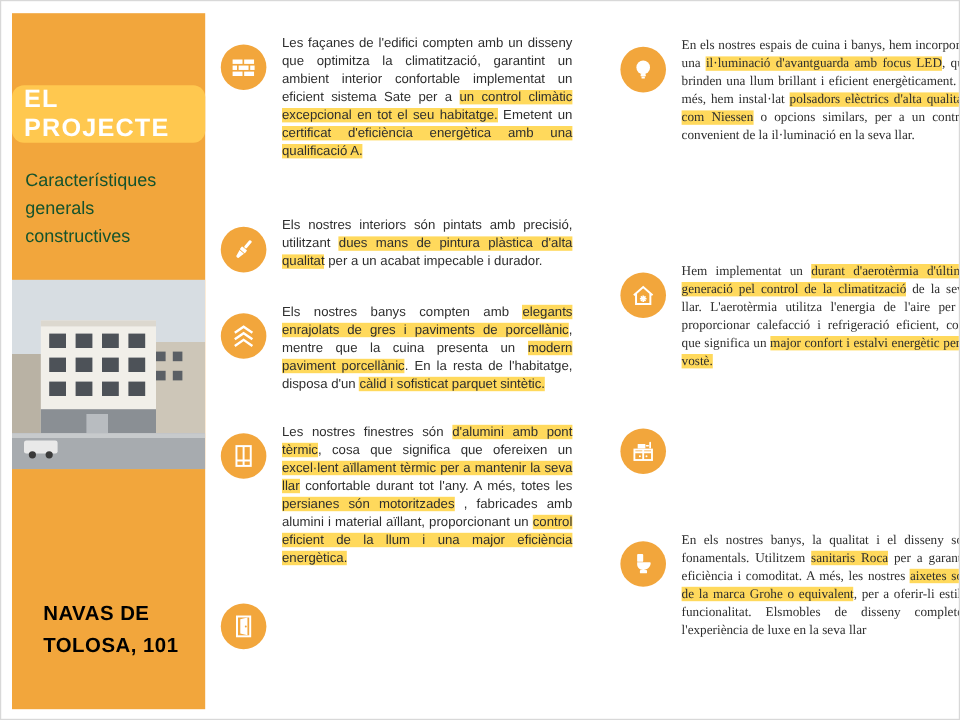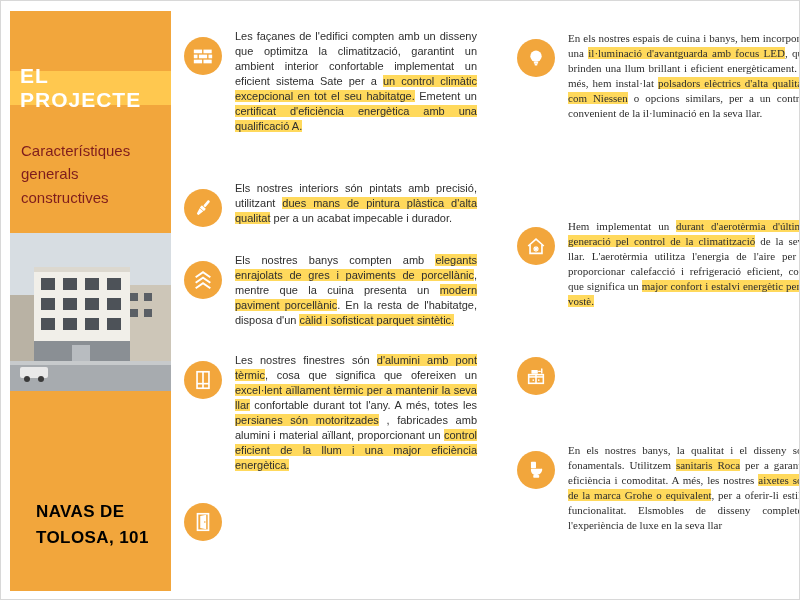--- a/index.html
+++ b/index.html
@@ -8,28 +8,28 @@
     border:1px solid #d8d8d8; box-sizing:border-box; overflow:hidden;
     font-family:"Liberation Sans", sans-serif;
   }
 
   
   .band {
     position:absolute; left:9px; top:10px; width:161px; height:580px;
     background:#F2A63C;
   }
   .title-block {
-    position:absolute; left:0; top:60px; width:100%; height:34px;
+    position:absolute; left:0; top:60px; width:100%; height:48px;
     background:#FFC84F; display:flex; align-items:center;
     padding-left:10px; box-sizing:border-box;
-    color:#ffffff; font-size:21px; font-weight:bold; letter-spacing:1px;
+    color:#ffffff; font-size:21px; font-weight:bold; letter-spacing:1px;border-radius:10px;
   }
   .subtitle {
     position:absolute; left:11px; top:128px;
-    font-size:15px; color:#7f1d1d; line-height:1.55;
+    font-size:15px; color:#14532d; line-height:1.55;
   }
   .photo-wrap {
     position:absolute; left:0; top:222px; width:161px; height:158px;
   }
   .photo-wrap svg { display:block; width:100%; height:100%; }
   .address {
     position:absolute; left:26px; top:488px;
     font-size:17px; font-weight:bold; color:#000000; line-height:1.5;
     letter-spacing:0.4px;
   }

